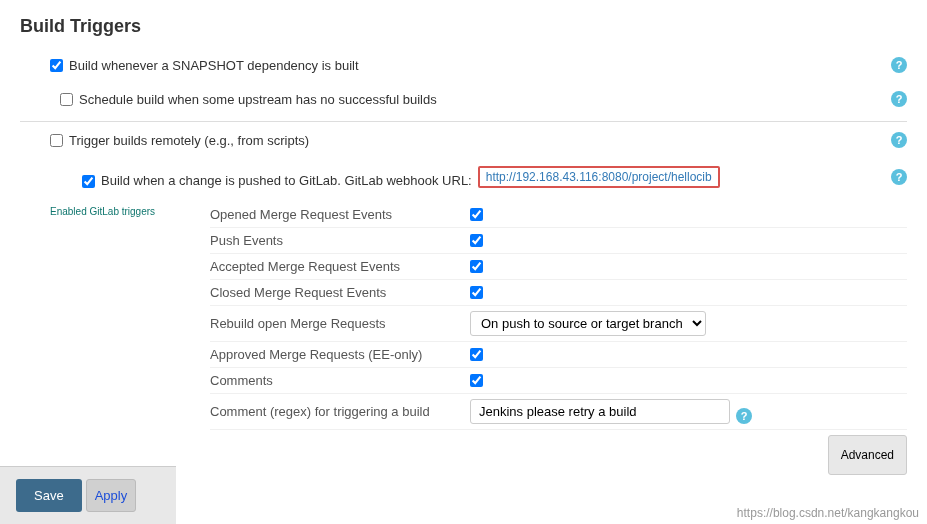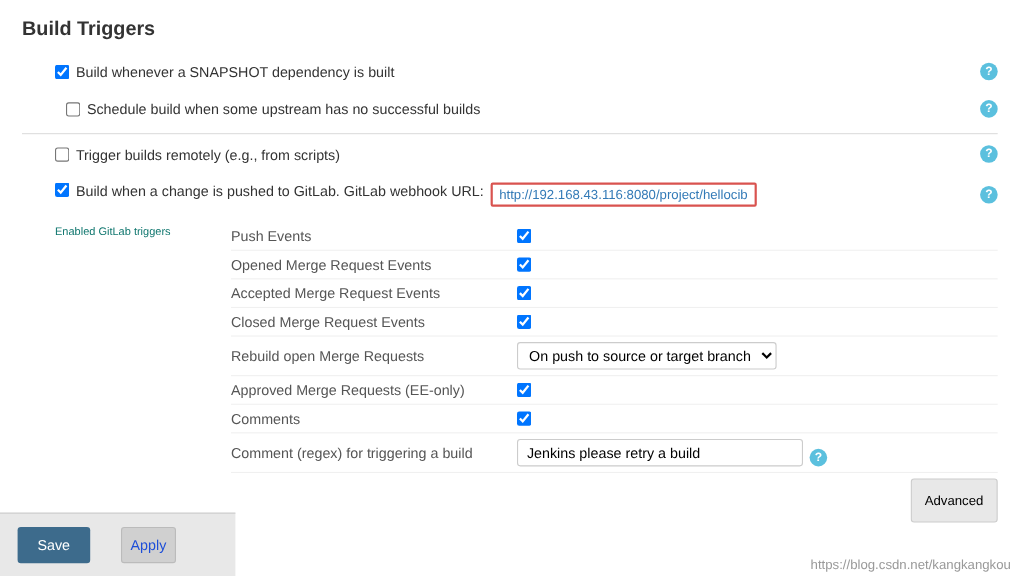--- a/index.html
+++ b/index.html
@@ -53,23 +53,24 @@
     }
     .row-with-help {
       display: flex;
       align-items: center;
       justify-content: space-between;
       width: 100%;
       padding-left: 30px;
     }
     .gitlab-row {
       display: flex;
-      align-items: flex-start;
+      align-items: flex-end;
       gap: 6px;
       flex-wrap: wrap;
+      margin-left: 32px;
     }
     .webhook-url {
       border: 2px solid #d9534f;
       padding: 2px 6px;
       font-size: 12px;
       color: #337ab7;
       background: #fff;
       border-radius: 2px;
     }
     .enabled-gitlab-section {
@@ -115,25 +116,25 @@
       padding: 4px 8px;
       font-size: 13px;
       border: 1px solid #ccc;
       border-radius: 3px;
       min-width: 260px;
     }
     .bottom-bar {
       position: absolute;
       bottom: 0;
       left: 0;
-      width: 214px;
+      width: 176px;
       background: #e8e8e8;
       padding: 12px 16px;
       display: flex;
-      gap: 28px;
+      gap: 4px;
       border-top: 1px solid #ccc;
     }
     .btn-save {
       background: #3d6b8c;
       color: #fff;
       border: none;
       padding: 8px 18px;
       font-size: 13px;
       border-radius: 3px;
       cursor: pointer;
@@ -221,28 +222,28 @@
       <div class="help-col">
         <div class="help-icon">?</div>
       </div>
     </div>
 
     <div class="enabled-gitlab-section">
       <div class="enabled-label">Enabled GitLab triggers</div>
       <div class="triggers-table">
 
         <div class="trigger-row">
+          <div class="trigger-label">Opened Merge Request Events</div>
+          <div class="trigger-control">
+            <input type="checkbox" checked="" style="">
+          </div>
+        </div>
+
+        <div class="trigger-row">
           <div class="trigger-label">Push Events</div>
-          <div class="trigger-control">
-            <input type="checkbox" checked="" style="">
-          </div>
-        </div>
-
-        <div class="trigger-row">
-          <div class="trigger-label">Opened Merge Request Events</div>
           <div class="trigger-control">
             <input type="checkbox" checked="" style="">
           </div>
         </div>
 
         <div class="trigger-row">
           <div class="trigger-label">Accepted Merge Request Events</div>
           <div class="trigger-control">
             <input type="checkbox" checked="" style="">
           </div>

